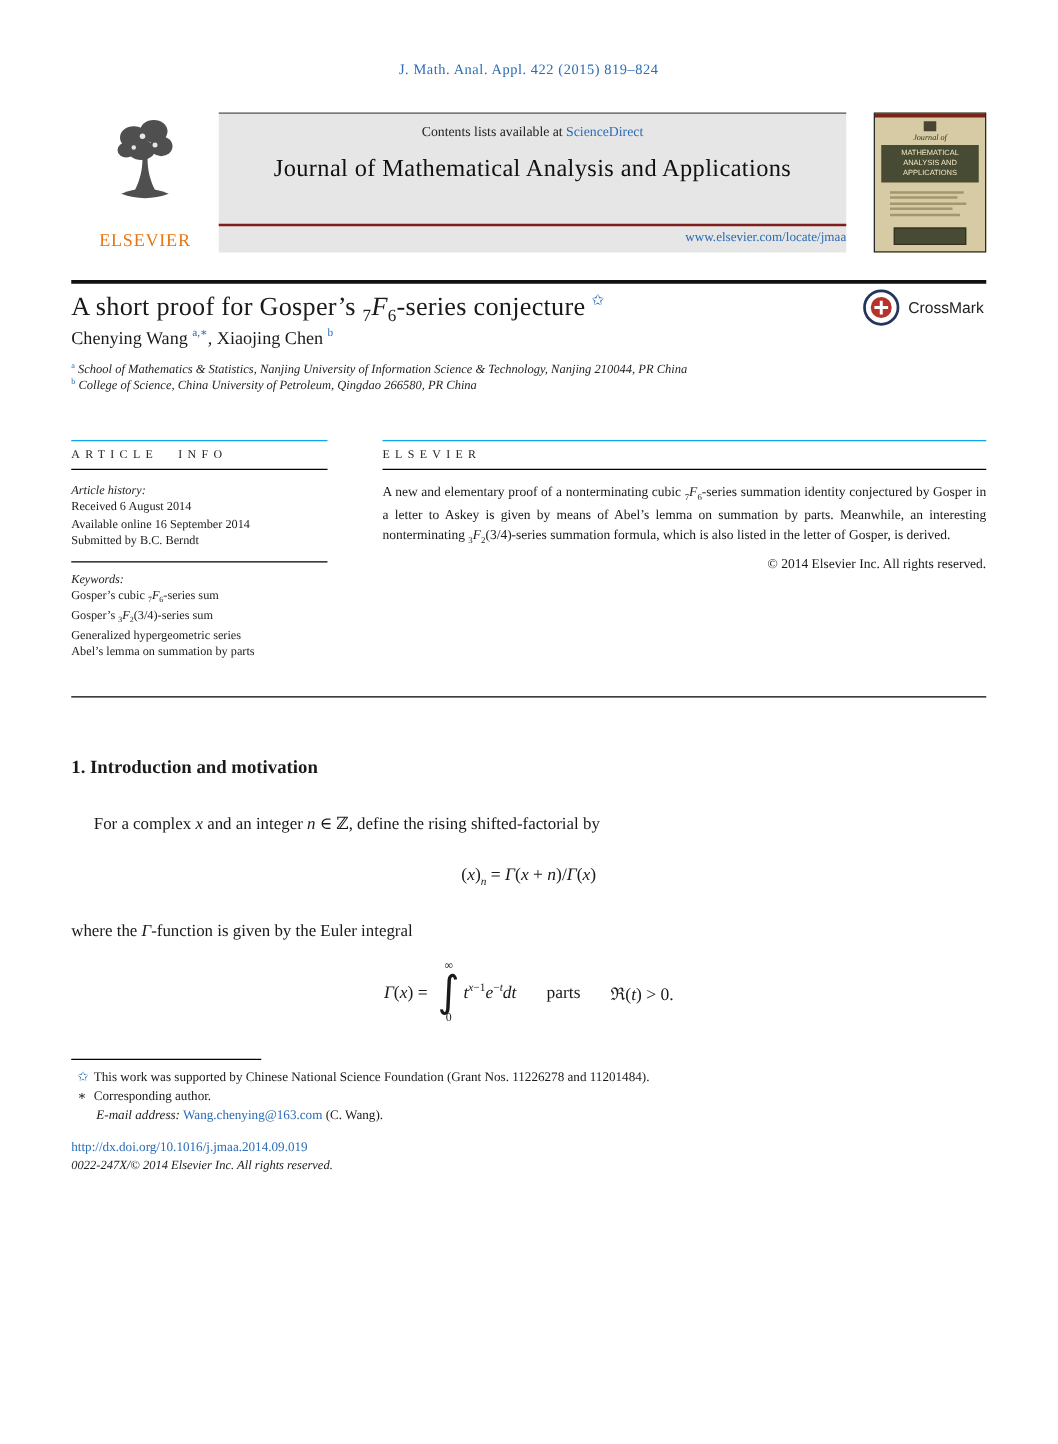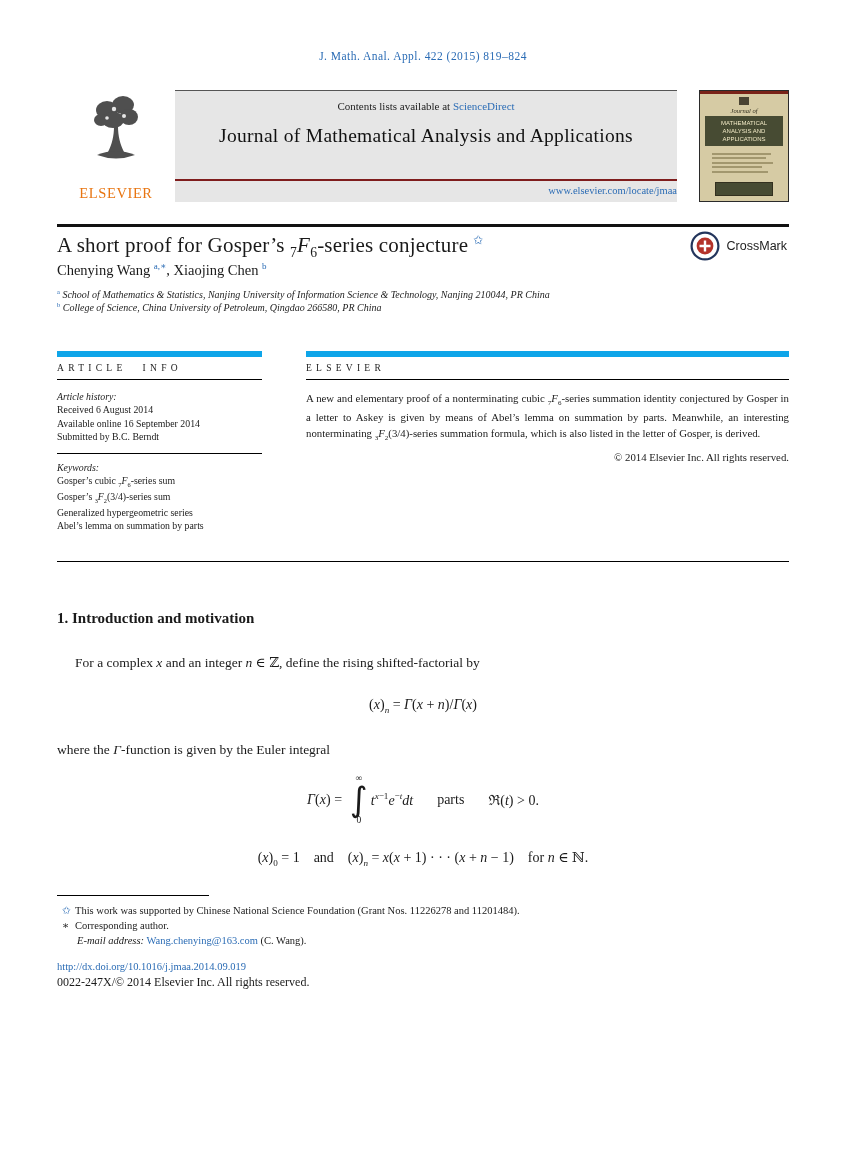--- a/index.html
+++ b/index.html
@@ -47,21 +47,21 @@
 
   .authors{font-size:14.5px;}
   .sup-link{color:#2b6cb5;font-size:9px;}
   .affiliations{margin-top:9px;font-size:10px;line-height:1.32;color:#222;max-width:585px;}
   .affiliations sup{color:#2b6cb5;font-style:normal;}
 
   
   .info-abstract{margin-top:36px;display:flex;gap:44px;}
   .col-left{width:205px;flex:none;}
   .col-right{flex:1;}
-  .col-heading{border-top:6px solid #0ea5e9;border-bottom:1px solid #000;padding:6px 0 6px;
+  .col-heading{border-top:1px solid #0ea5e9;border-bottom:1px solid #000;padding:6px 0 6px;
                font-size:9.5px;letter-spacing:0.45em;word-spacing:1.0em;color:#222;}
   .col-body{padding-top:10px;font-size:9.8px;line-height:1.38;}
   .col-body .italic{font-style:italic;}
   .kw-divider{border-top:1px solid #000;margin:9px 0 7px;}
   .kw-item{max-width:162px;}
   .abstract-body{padding-top:10px;font-size:10.8px;line-height:1.5;text-align:justify;}
   .abstract-copyright{margin-top:8px;font-size:10.8px;text-align:right;}
 
   .rule-thin-full{margin-top:28px;border-top:1px solid #000;}
 
@@ -76,21 +76,21 @@
   .int-sign{font-size:34px;line-height:0.95;font-family:"DejaVu Sans","DejaVu Serif",serif;}
   .eq-word{margin:0 24px;}
 
   
   .fn-rule{margin-top:27px;width:152px;border-top:1.5px solid #000;}
   .footnotes{margin-top:8px;font-size:10.5px;line-height:1.42;}
   .fn{padding-left:5px;}
   .fn-marker{display:inline-block;width:13px;}
   .email-line{padding-left:20px;}
   .doi{margin-top:12px;font-size:10.5px;cursor:pointer;}
-  .issn{margin-top:3px;font-size:12px;}
+  .issn{margin-top:3px;font-size:10px;font-style:italic;}
 </style>
 </head>
 <body>
 
 <div class="page">
   <div class="content">
 
     <div class="citation link">J. Math. Anal. Appl. 422 (2015) 819–824</div>
 
     <div class="masthead">
@@ -206,21 +206,20 @@
         <span class="int-lim">∞</span>
         <span class="int-sign">∫</span>
         <span class="int-lim">0</span>
       </span>
       <span><i>t</i><sup><i>x</i>−1</sup><i>e</i><sup>−<i>t</i></sup><i>dt</i></span>
       <span class="eq-word">parts</span>
       <span>ℜ(<i>t</i>) &gt; 0.</span>
     </div>
 
 
-    <div class="equation">(<i>x</i>)<sub>0</sub> = 1 and (<i>x</i>)<sub><i>n</i></sub> = <i>x</i>(<i>x</i> + 1) · · · (<i>x</i> + <i>n</i> − 1) for <i>n</i> ∈ ℕ.</div>
 
     <div class="fn-rule"></div>
 
     <div class="footnotes">
       <div class="fn">
         <span class="fn-marker link">✩</span><span>This work was supported by Chinese National Science Foundation (Grant Nos. 11226278 and 11201484).</span>
       </div>
       <div class="fn">
         <span class="fn-marker">∗</span><span>Corresponding author.</span>
       </div>

